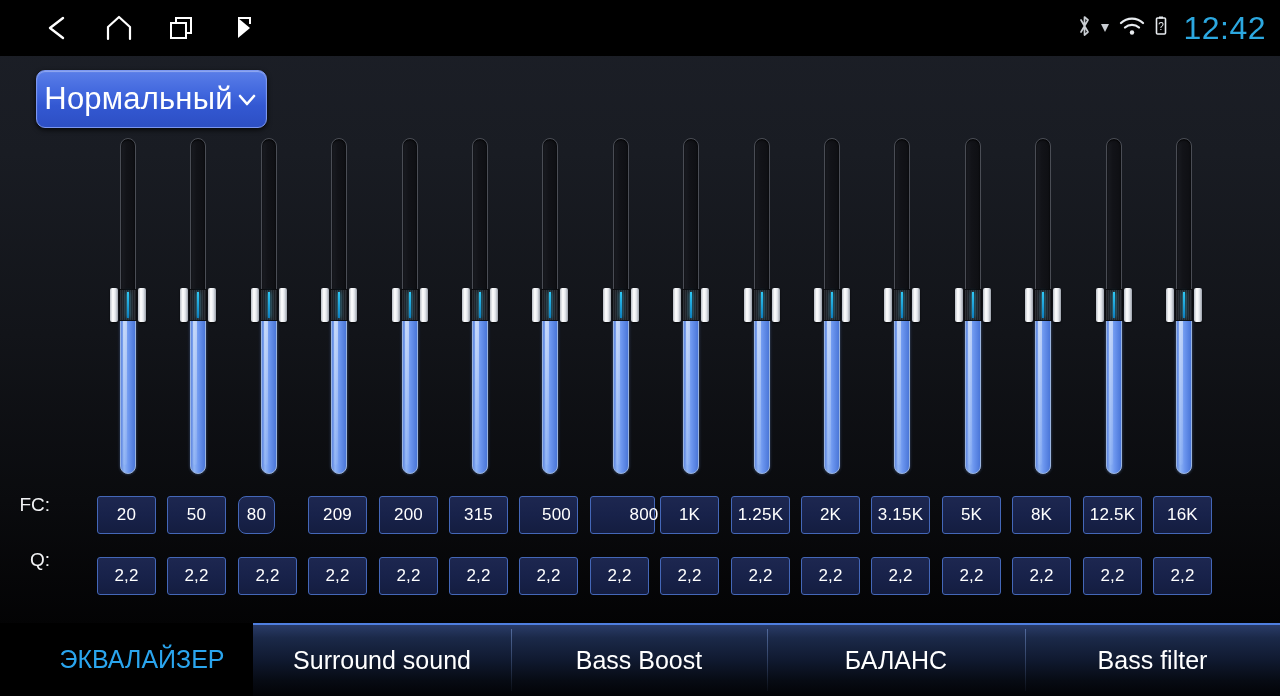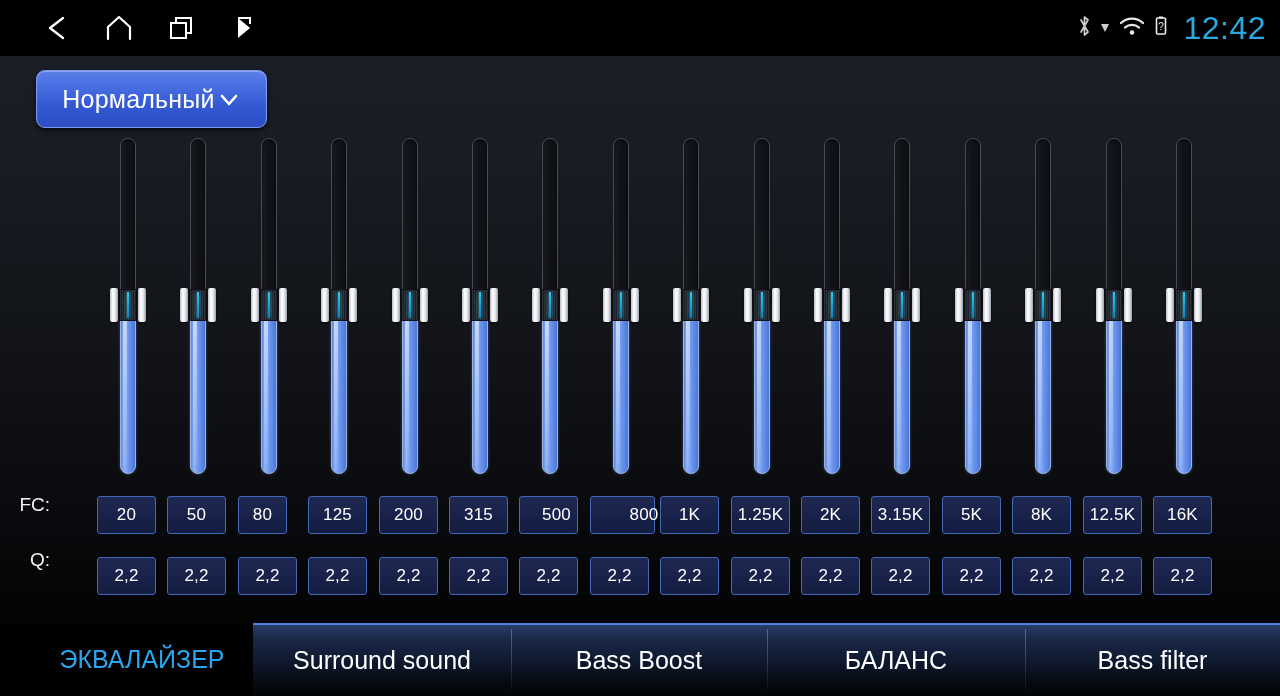--- a/index.html
+++ b/index.html
@@ -40,21 +40,21 @@
     position:absolute; left:36px; top:70px;
     width:231px; height:58px;
     border-radius:9px;
     background:linear-gradient(180deg,#5a7ee8 0%, #4268de 38%, #3358d2 62%, #2d4fc4 100%);
     border:1px solid #7b96ef;
     box-shadow:0 2px 5px rgba(0,0,0,.75), inset 0 1px 1px rgba(255,255,255,.35);
     display:flex; align-items:center; justify-content:center;
     cursor:pointer;
   }
   .preset-label {
-    color:#fff; font-size:25px; letter-spacing:0.2px;
+    color:#fff; font-size:31px; letter-spacing:0.2px;
   }
   .preset-chev { margin-left:2px; display:flex; align-items:center; }
 
   
   .sliders {
     position:absolute; left:0; top:138px; width:1280px; height:340px;
   }
   .slider {
     position:absolute; top:0; width:36px; height:336px;
   }
@@ -362,22 +362,22 @@
           <div class="grip l"></div>
           <div class="grip r"></div>
         </div>
       </div>
     </div>
 
   <div class="rowlabel" style="left:0px; top:494px;">FC:</div>
   <div class="cellrow" id="fc-row" style="top:496px;">
       <div class="cell" style="left: 97px; width: 59px;">20</div>
       <div class="cell" style="left: 167px; width: 59px;">50</div>
-      <div class="cell" style="left: 238px; width: 49px;">80</div>
-      <div class="cell" style="left: 308px; width: 59px;">125</div>
+      <div class="cell" style="left: 238px; width: 37px; border-radius: 8px;">80</div>
+      <div class="cell" style="left: 308px; width: 59px;">209</div>
       <div class="cell" style="left: 379px; width: 59px;">200</div>
       <div class="cell" style="left: 449px; width: 59px;">315</div>
       <div class="cell" style="left: 519px; width: 59px; padding-left: 16px;">500</div>
       <div class="cell" style="left: 590px; width: 65px; padding-left: 43px;">800</div>
       <div class="cell" style="left: 660px; width: 59px;">1K</div>
       <div class="cell" style="left: 731px; width: 59px;">1.25K</div>
       <div class="cell" style="left: 801px; width: 59px;">2K</div>
       <div class="cell" style="left: 871px; width: 59px;">3.15K</div>
       <div class="cell" style="left: 942px; width: 59px;">5K</div>
       <div class="cell" style="left: 1012px; width: 59px;">8K</div>

